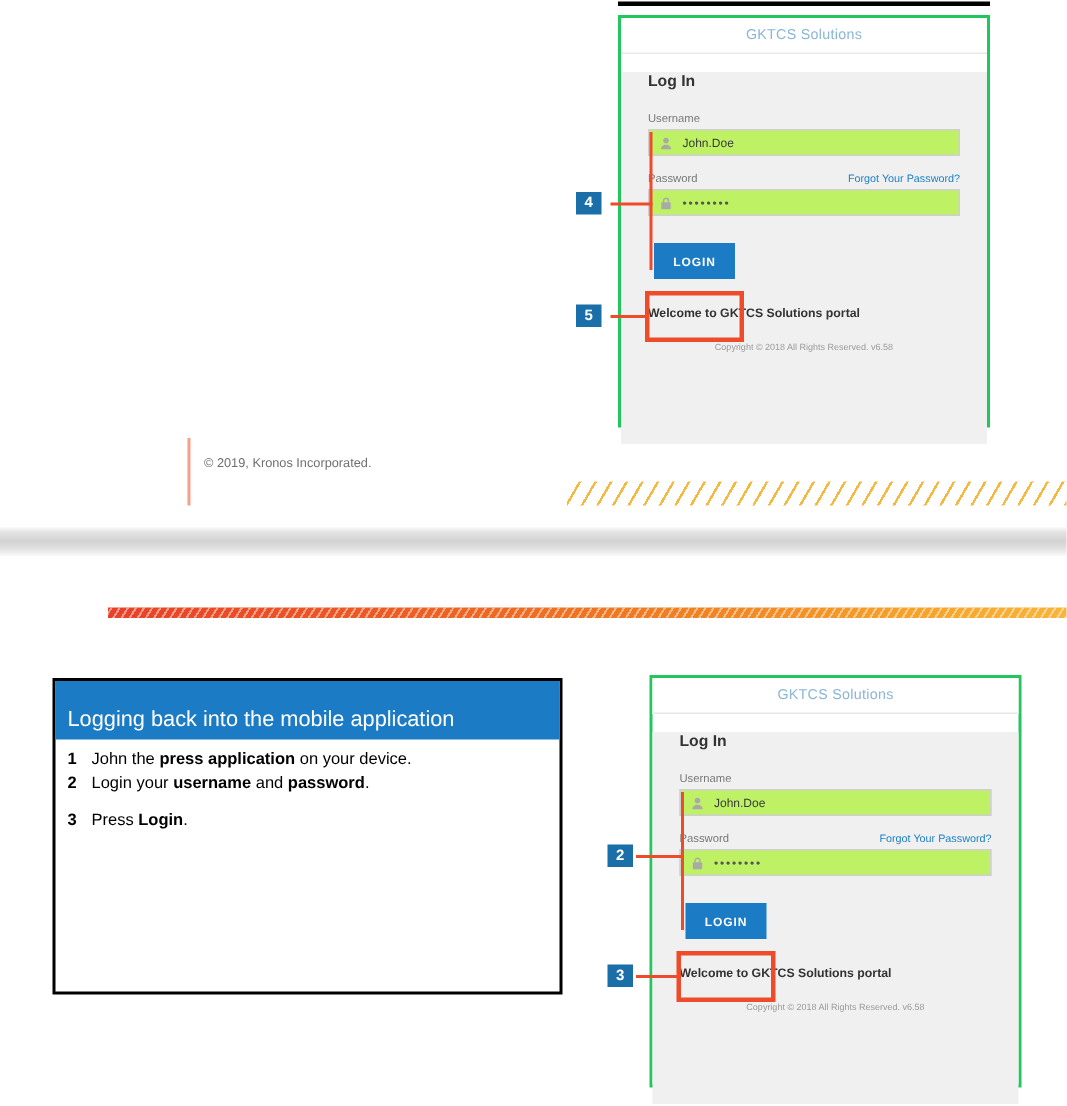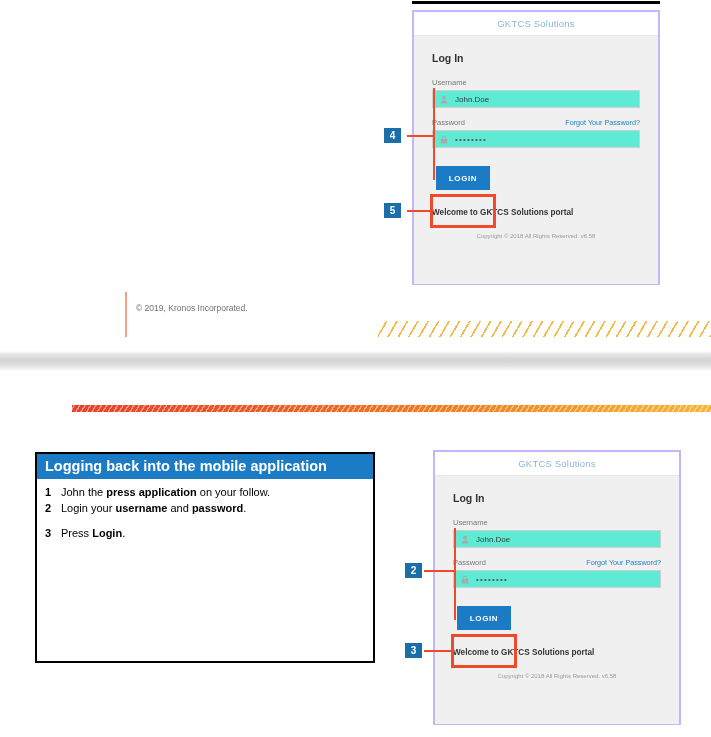--- a/index.html
+++ b/index.html
@@ -20,42 +20,43 @@
 
   
   .top-rule-a {
     left: 412px; top: 1px; width: 248px; height: 3px;
     background: #000;
   }
 
   
   .login-panel {
     background: #ffffff;
-    border: 2px solid #c4b5fd;
+    border: 2px solid #22c55e;
     box-sizing: border-box;
   }
   .panel-header {
     height: 23px;
     background: #ffffff;
     display: flex;
     align-items: center;
     justify-content: center;
     border-bottom: 1px solid #e8e8e8;
   }
   .panel-brand {
     color: #8ab6d6;
     font-size: 9.5px;
     letter-spacing: .2px;
   }
   .panel-body {
     background: #f0f0f0;
     height: calc(100% - 23px);
     box-sizing: border-box;
-    padding: 16px 18px 0 18px;
+    padding: 0 18px 0 18px;
     position: relative;
+    margin-top: 12px;
   }
   .login-title {
     font-size: 10.5px;
     font-weight: bold;
     color: #333;
     margin: 0 0 14px 0;
   }
   .field-label-row {
     display: flex;
     justify-content: space-between;
@@ -66,21 +67,21 @@
     font-size: 7.5px;
     color: #777;
   }
   .forgot-link {
     font-size: 7.2px;
     color: #1d7fc4;
     font-weight: normal;
     cursor: pointer;
   }
   .field-input {
-    background: #5eead4;
+    background: #bef264;
     border: 1px solid #cfcfcf;
     height: 18px;
     display: flex;
     align-items: center;
     padding: 0 6px;
     margin-bottom: 10px;
     box-sizing: border-box;
   }
   .field-icon {
     width: 10px; height: 11px;
@@ -190,22 +191,22 @@
   
   .instr-box {
     border: 2px solid #000000;
     box-sizing: border-box;
     background: #ffffff;
   }
   .instr-header {
     background: #1b7bc4;
     color: #ffffff;
     font-size: 14.5px;
-    font-weight: bold;
-    padding: 4px 8px 5px 8px;
+    font-weight: normal;
+    padding: 18px 8px 5px 8px;
     line-height: 1.12;
   }
   .instr-body {
     padding: 6px 10px 8px 8px;
   }
   .instr-row {
     display: flex;
     font-size: 11px;
     color: #000;
     line-height: 1.32;
@@ -289,21 +290,21 @@
 <div class="abs gray-band" style="left:0px; top:351px; width:711px; height:20px;"></div>
 
 <div class="abs orange-divider" style="left:72px; top:405px; width:639px; height:7px;"></div>
 
 <div class="abs instr-box" style="left:35px; top:452px; width:340px; height:211px;">
   <div class="instr-header">Logging back into the mobile application</div>
   <div class="instr-body">
 
     <div class="instr-row">
       <span class="instr-num">1</span>
-      <span class="instr-text"><span>John the </span><b>press application</b><span> on your follow.</span></span>
+      <span class="instr-text"><span>John the </span><b>press application</b><span> on your device.</span></span>
     </div>
 
     <div class="instr-row">
       <span class="instr-num">2</span>
       <span class="instr-text"><span>Login your </span><b>username</b><span> and </span><b>password</b><span>.</span></span>
     </div>
 
 
     <div class="instr-row spaced">
       <span class="instr-num">3</span>

